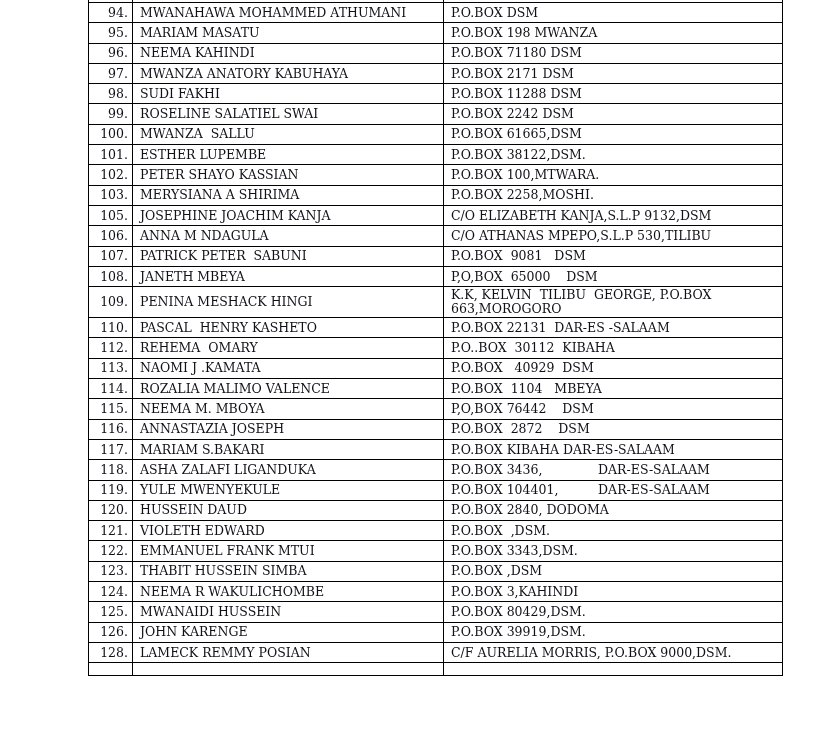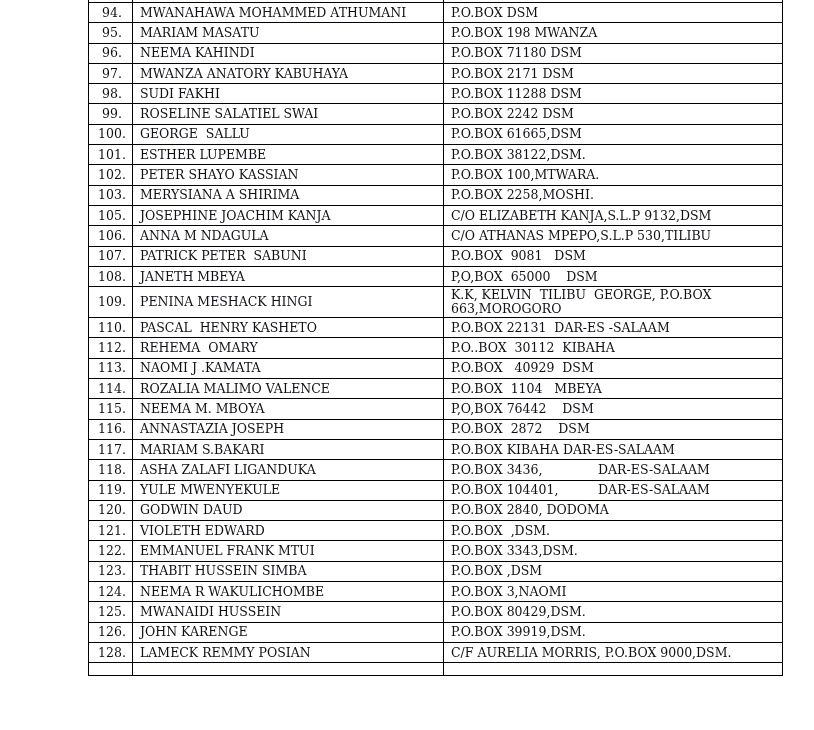--- a/index.html
+++ b/index.html
@@ -29,21 +29,21 @@
     line-height: 14px;
     color: #101018;
     vertical-align: middle;
     white-space: pre-wrap;
     padding: 1px 4px 1px 7px;
     overflow: hidden;
     word-break: normal;
   }
   tr.data-row { height: 20.3px; }
   td.num-cell {
-    text-align: center;
+    text-align: right;
     padding-left: 2px;
     padding-right: 2px;
   }
   tr.filler-top td { height: 8px; padding: 0; }
   tr.filler-bottom td { height: 12px; padding: 0; }
 </style>
 </head>
 <body>
 
 <div class="page">
@@ -85,21 +85,21 @@
     <td class="name-cell">SUDI FAKHI</td>
     <td class="address-cell">P.O.BOX 11288 DSM</td>
   </tr>
         <tr class="data-row">
     <td class="num-cell">99.</td>
     <td class="name-cell">ROSELINE SALATIEL SWAI</td>
     <td class="address-cell">P.O.BOX 2242 DSM</td>
   </tr>
         <tr class="data-row">
     <td class="num-cell">100.</td>
-    <td class="name-cell">GEORGE  SALLU</td>
+    <td class="name-cell">MWANZA  SALLU</td>
     <td class="address-cell">P.O.BOX 61665,DSM</td>
   </tr>
         <tr class="data-row">
     <td class="num-cell">101.</td>
     <td class="name-cell">ESTHER LUPEMBE</td>
     <td class="address-cell">P.O.BOX 38122,DSM.</td>
   </tr>
         <tr class="data-row">
     <td class="num-cell">102.</td>
     <td class="name-cell">PETER SHAYO KASSIAN</td>
@@ -175,42 +175,42 @@
     <td class="name-cell">ASHA ZALAFI LIGANDUKA</td>
     <td class="address-cell">P.O.BOX 3436,              DAR-ES-SALAAM</td>
   </tr>
         <tr class="data-row">
     <td class="num-cell">119.</td>
     <td class="name-cell">YULE MWENYEKULE</td>
     <td class="address-cell">P.O.BOX 104401,          DAR-ES-SALAAM</td>
   </tr>
         <tr class="data-row">
     <td class="num-cell">120.</td>
-    <td class="name-cell">GODWIN DAUD</td>
+    <td class="name-cell">HUSSEIN DAUD</td>
     <td class="address-cell">P.O.BOX 2840, DODOMA</td>
   </tr>
         <tr class="data-row">
     <td class="num-cell">121.</td>
     <td class="name-cell">VIOLETH EDWARD</td>
     <td class="address-cell">P.O.BOX  ,DSM.</td>
   </tr>
         <tr class="data-row">
     <td class="num-cell">122.</td>
     <td class="name-cell">EMMANUEL FRANK MTUI</td>
     <td class="address-cell">P.O.BOX 3343,DSM.</td>
   </tr>
         <tr class="data-row">
     <td class="num-cell">123.</td>
     <td class="name-cell">THABIT HUSSEIN SIMBA</td>
     <td class="address-cell">P.O.BOX ,DSM</td>
   </tr>
         <tr class="data-row">
     <td class="num-cell">124.</td>
     <td class="name-cell">NEEMA R WAKULICHOMBE</td>
-    <td class="address-cell">P.O.BOX 3,NAOMI</td>
+    <td class="address-cell">P.O.BOX 3,KAHINDI</td>
   </tr>
         <tr class="data-row">
     <td class="num-cell">125.</td>
     <td class="name-cell">MWANAIDI HUSSEIN</td>
     <td class="address-cell">P.O.BOX 80429,DSM.</td>
   </tr>
         <tr class="data-row">
     <td class="num-cell">126.</td>
     <td class="name-cell">JOHN KARENGE</td>
     <td class="address-cell">P.O.BOX 39919,DSM.</td>

